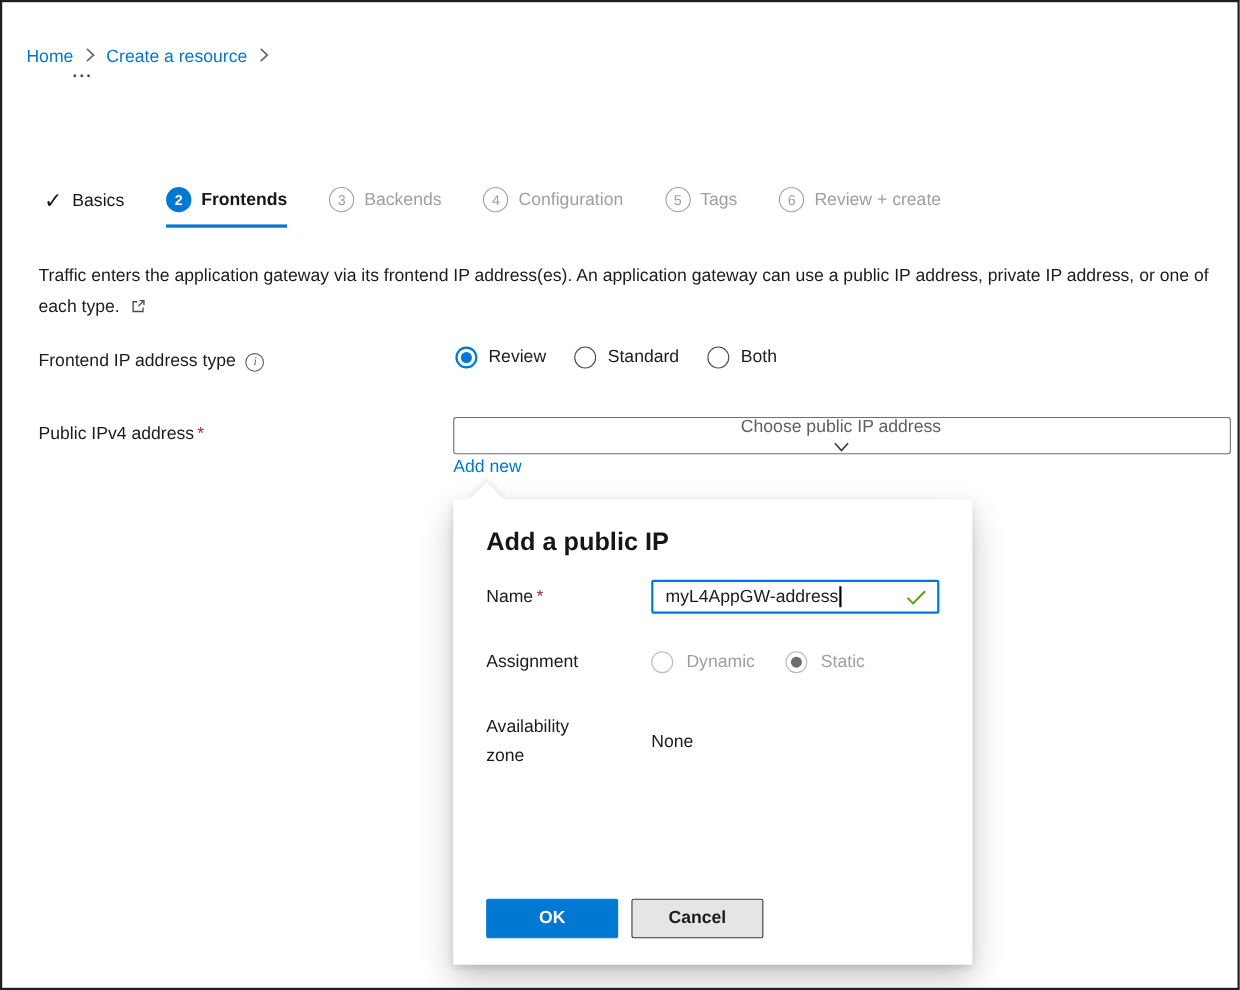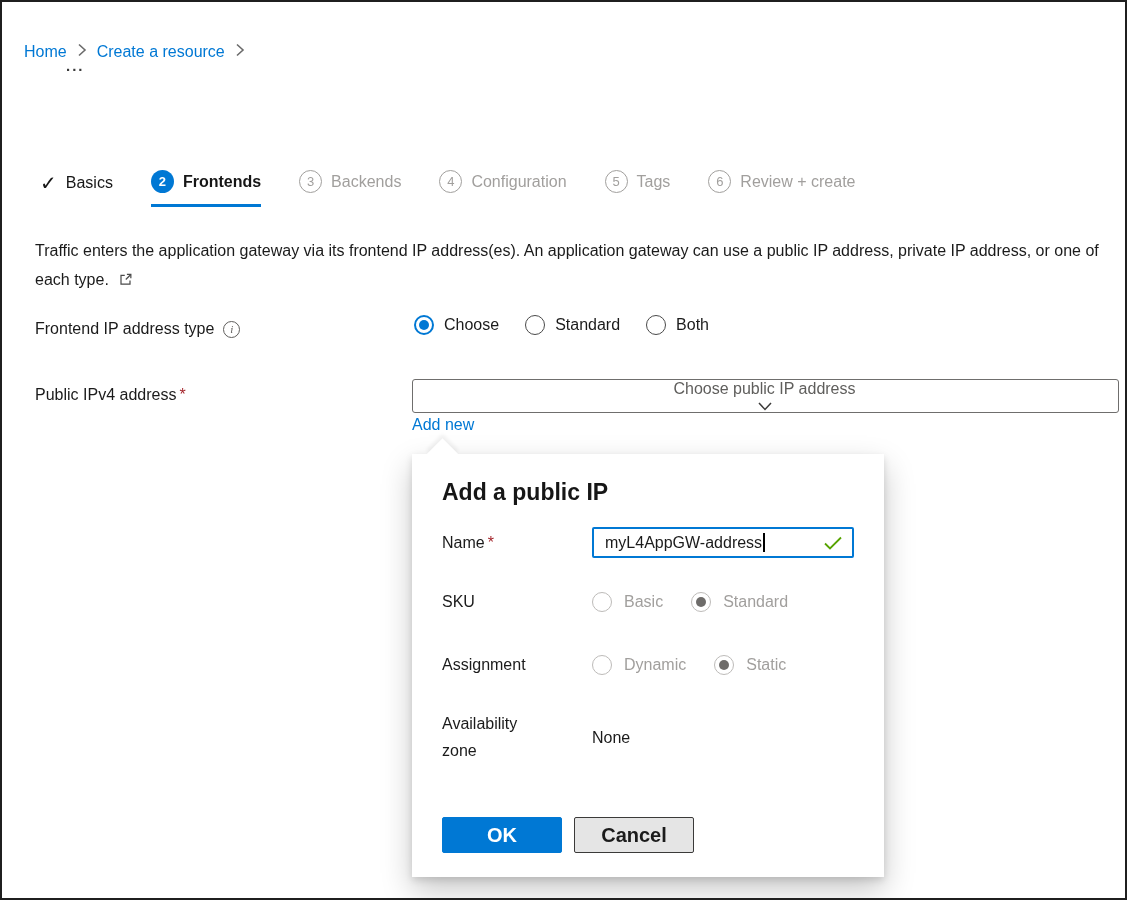--- a/index.html
+++ b/index.html
@@ -83,21 +83,21 @@
   .valid-check svg { display:block; }
 
   .sku-row { margin-bottom:36px; }
   .assignment-row { margin-bottom:32px; }
   .dlg-radios { display:flex; align-items:center; gap:28px; }
   .dlg-radios .radio-option { gap:12px; }
 
   .az-value { font-size:16px; color:#1b1b1b; padding-top:1px; }
 
   .dialog-buttons { position:absolute; left:30px; bottom:24px; display:flex; gap:12px; }
-  .btn { width:120px; height:36px; font-size:20px; border-radius:2px; display:flex; align-items:center; justify-content:center; cursor:pointer; font-family:inherit; }
+  .btn { width:120px; height:36px; font-size:16px; border-radius:2px; display:flex; align-items:center; justify-content:center; cursor:pointer; font-family:inherit; }
   .btn-primary { background:#0078d4; color:#fff; font-weight:700; border:1px solid #0078d4; }
   .btn-secondary { background:#e5e5e5; color:#1b1b1b; font-weight:700; border:1px solid #3b3a39; }
 </style>
 </head>
 <body>
 
 <nav class="breadcrumb">
   <a>Home</a>
   <span class="crumb-sep">
     <svg viewBox="0 0 10 14">
@@ -154,21 +154,21 @@
   </span>
 </p>
 
 <div class="row1-label">
   <span class="field-label">Frontend IP address type</span>
   <span class="info-icon">i</span>
 </div>
 <div class="radio-group">
   <div class="radio-option">
     <span class="radio selected"></span>
-    <span>Choose</span>
+    <span>Review</span>
   </div>
   <div class="radio-option">
     <span class="radio"></span>
     <span>Standard</span>
   </div>
   <div class="radio-option">
     <span class="radio"></span>
     <span>Both</span>
   </div>
 </div>
@@ -199,33 +199,20 @@
         <span>myL4AppGW-address</span>
         <span class="caret"></span>
         <span class="valid-check">
           <svg width="20" height="16" viewBox="0 0 20 16">
               <path d="M2 8.5 L7 13.5 L18 2.5" fill="none" stroke="#57a300" stroke-width="1.8"></path>
             </svg>
         </span>
       </div>
     </div>
 
-    <div class="dlg-row sku-row">
-      <div class="dlg-label">SKU</div>
-      <div class="dlg-radios">
-        <div class="radio-option disabled">
-          <span class="radio disabled"></span>
-          <span>Basic</span>
-        </div>
-        <div class="radio-option disabled">
-          <span class="radio disabled selected"></span>
-          <span>Standard</span>
-        </div>
-      </div>
-    </div>
 
     <div class="dlg-row assignment-row">
       <div class="dlg-label">Assignment</div>
       <div class="dlg-radios">
         <div class="radio-option disabled">
           <span class="radio disabled"></span>
           <span>Dynamic</span>
         </div>
         <div class="radio-option disabled">
           <span class="radio disabled selected"></span>

